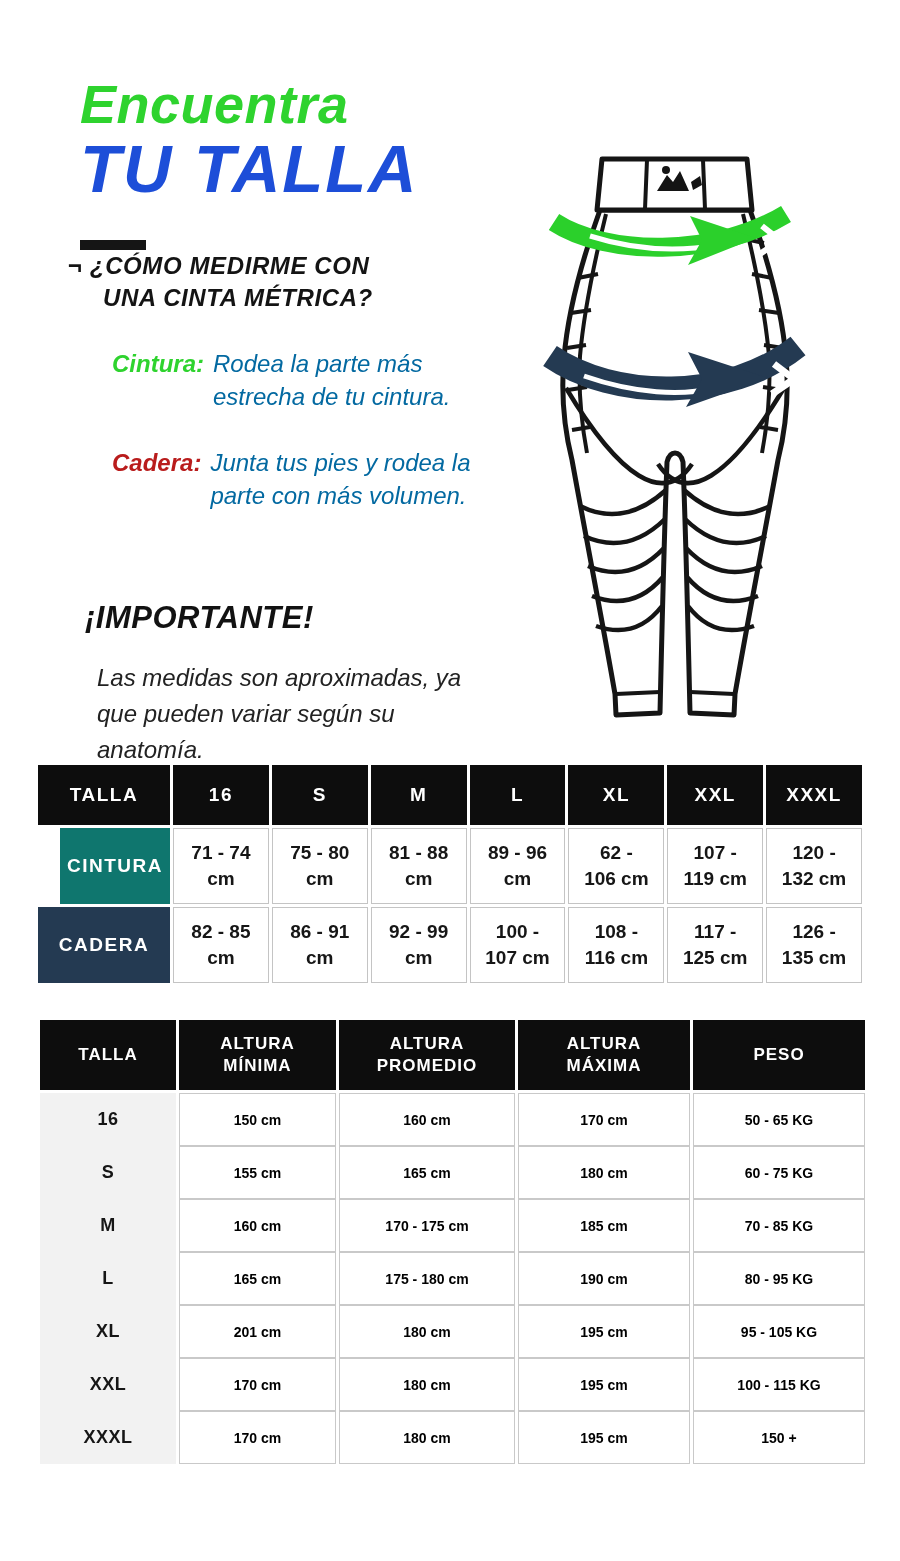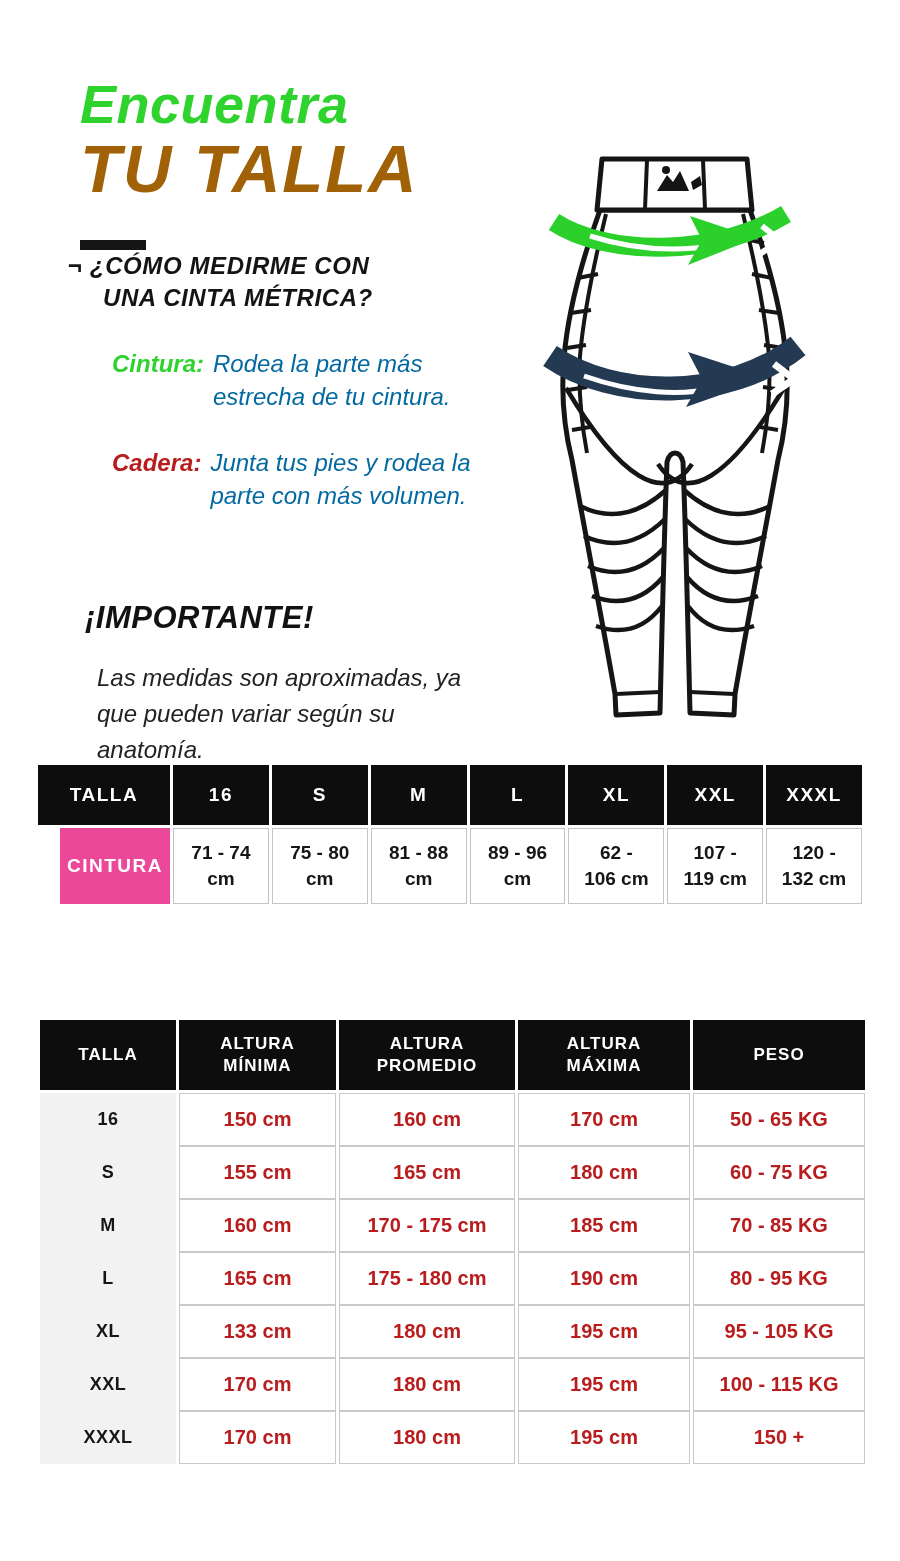--- a/index.html
+++ b/index.html
@@ -17,21 +17,21 @@
   }
 
   
   .content { position: absolute; left: 80px; top: 76px; width: 440px; font-style: italic; }
 
   .title-accent {
     font-size: 54px; font-weight: 700; color: #2ed32e;
     letter-spacing: 0.5px; line-height: 1.05;
   }
   .title-main {
-    font-size: 67px; font-weight: 700; color: #a16207;
+    font-size: 67px; font-weight: 700; color: #1d4ed8;
     letter-spacing: 2px; line-height: 1.0; margin-top: 2px;
   }
   .title-dash { width: 66px; height: 10px; background: #151515; margin-top: 38px; }
 
   .howto-heading {
     margin-left: -12px;
     font-size: 24px; font-weight: 700; color: #141414;
     letter-spacing: 0.6px; line-height: 1.35;
   }
   .howto-heading .line2 { padding-left: 35px; display: block; }
@@ -61,21 +61,21 @@
   .size-grid .hcell {
     background: #0d0d0d; color: #ffffff; height: 60px;
     display: flex; align-items: center; justify-content: center;
     font-size: 19px; font-weight: 700; letter-spacing: 1.5px;
   }
   .size-grid { margin-bottom: 3px; }
   .rlabel {
     color: #ffffff; display: flex; align-items: center; justify-content: center;
     font-size: 19px; font-weight: 700; letter-spacing: 1.5px; height: 76px;
   }
-  .rlabel.green { background: #ec4899; margin-left: 22px; }
+  .rlabel.green { background: #0f766e; margin-left: 22px; }
   .rlabel.navy  { background: #243a52; }
   .vcell {
     background: #ffffff; border: 1px solid #c4c4c4; height: 76px;
     display: flex; align-items: center; justify-content: center; text-align: center;
     font-size: 19px; font-weight: 700; color: #161616; line-height: 1.35;
     padding: 0 13px;
   }
 
   
   .height-table { position: absolute; left: 40px; top: 1020px; width: 825px; }
@@ -87,21 +87,21 @@
     padding: 0 20px;
   }
   .height-body { display: grid; grid-template-columns: 136px 157px 176px 172px 1fr; column-gap: 3px; row-gap: 0; margin-top: 3px; }
   .tcell {
     background: #f2f2f2; display: flex; align-items: center; justify-content: center;
     font-size: 18px; font-weight: 700; color: #161616; height: 53px; letter-spacing: 0.5px;
   }
   .dcell {
     background: #ffffff; border: 1px solid #c9c9c9;
     display: flex; align-items: center; justify-content: center; text-align: center;
-    font-size: 20px; font-weight: 700; color: #b91c1c; height: 53px;
+    font-size: 14px; font-weight: 700; color: #000000; height: 53px;
   }
 </style>
 </head>
 <body>
 
 <div class="page">
 
   <div class="content">
     <div class="title-accent">Encuentra</div>
     <div class="title-main">TU TALLA</div>
@@ -192,20 +192,30 @@
     <div class="size-grid">
       <div class="rlabel green">CINTURA</div>
       <div class="vcell">71 - 74 cm</div>
       <div class="vcell">75 - 80 cm</div>
       <div class="vcell">81 - 88 cm</div>
       <div class="vcell">89 - 96 cm</div>
       <div class="vcell">62 - 106 cm</div>
       <div class="vcell">107 - 119 cm</div>
       <div class="vcell">120 - 132 cm</div>
     </div>
+    <div class="size-grid">
+      <div class="rlabel navy">CADERA</div>
+      <div class="vcell">82 - 85 cm</div>
+      <div class="vcell">86 - 91 cm</div>
+      <div class="vcell">92 - 99 cm</div>
+      <div class="vcell">100 - 107 cm</div>
+      <div class="vcell">108 - 116 cm</div>
+      <div class="vcell">117 - 125 cm</div>
+      <div class="vcell">126 - 135 cm</div>
+    </div>
   </div>
 
   <div class="height-table">
     <div class="height-grid">
       <div class="hcell">TALLA</div>
       <div class="hcell">ALTURA MÍNIMA</div>
       <div class="hcell">ALTURA PROMEDIO</div>
       <div class="hcell">ALTURA MÁXIMA</div>
       <div class="hcell">PESO</div>
     </div>
@@ -228,21 +238,21 @@
       <div class="dcell">185 cm</div>
       <div class="dcell">70 - 85 KG</div>
 
       <div class="tcell">L</div>
       <div class="dcell">165 cm</div>
       <div class="dcell">175 - 180 cm</div>
       <div class="dcell">190 cm</div>
       <div class="dcell">80 - 95 KG</div>
 
       <div class="tcell">XL</div>
-      <div class="dcell">133 cm</div>
+      <div class="dcell">201 cm</div>
       <div class="dcell">180 cm</div>
       <div class="dcell">195 cm</div>
       <div class="dcell">95 - 105 KG</div>
 
       <div class="tcell">XXL</div>
       <div class="dcell">170 cm</div>
       <div class="dcell">180 cm</div>
       <div class="dcell">195 cm</div>
       <div class="dcell">100 - 115 KG</div>
 

